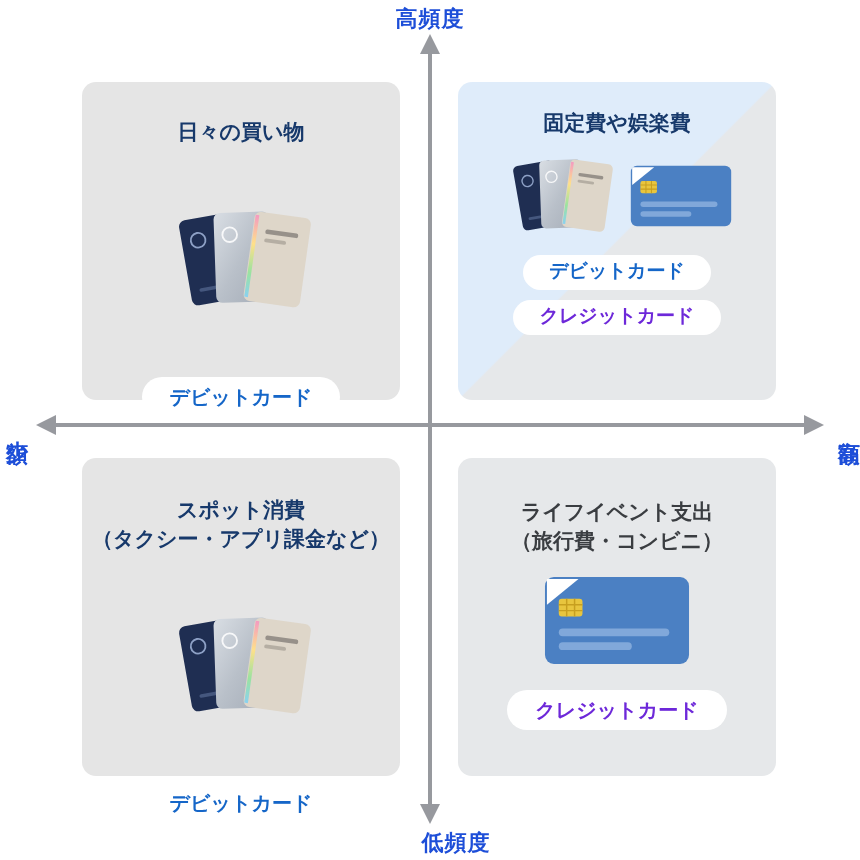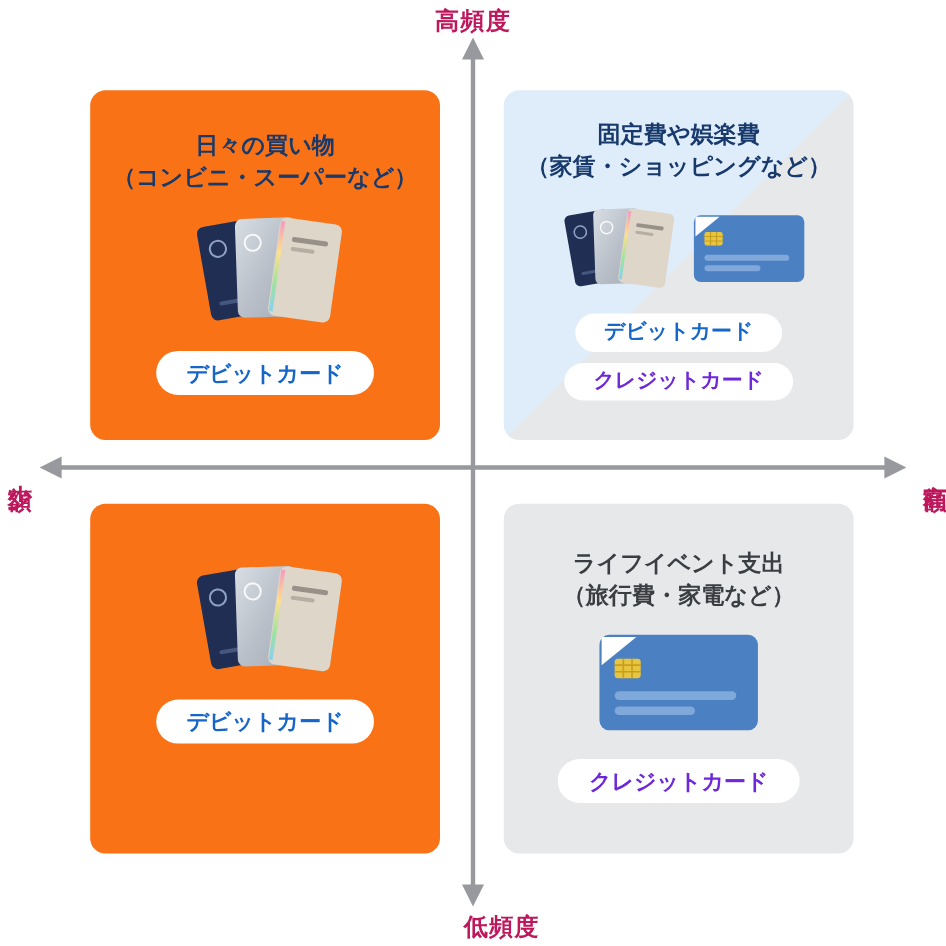--- a/index.html
+++ b/index.html
@@ -8,35 +8,35 @@
     width:860px; height:860px;
     font-family:"DejaVu Sans","Liberation Sans",sans-serif;
     position:relative; overflow:hidden;
   }
   .canvas { position:absolute; top:0; left:0; width:860px; height:860px; }
 
   
   .axis-svg { position:absolute; top:0; left:0; width:860px; height:860px; pointer-events:none; }
 
   .axis-label {
-    position:absolute; color:#be185d; font-weight:bold; font-size:22px; letter-spacing:1px;
+    position:absolute; color:#1d4ed8; font-weight:bold; font-size:22px; letter-spacing:1px;
   }
   .axis-label.top    { top:4px;  left:430px; transform:translateX(-50%); }
   .axis-label.bottom { top:828px; left:430px; transform:translateX(-50%);margin-left:26px; }
   .axis-label.left   { left:2px;  top:425px; transform:translateY(-50%);
                        writing-mode:vertical-rl; text-orientation:upright; letter-spacing:2px; }
   .axis-label.right  { left:834px; top:425px; transform:translateY(-50%);
                        writing-mode:vertical-rl; text-orientation:upright; letter-spacing:2px; }
 
   
   .quad {
     position:absolute; width:318px; height:318px; border-radius:14px;
     display:flex; flex-direction:column; align-items:center;
   }
-  .quad.blue { background:#f97316; }
+  .quad.blue { background:#e5e5e5;gap:44px; }
   .quad.gray { background:#e6e8ea; }
   .quad.split { background:linear-gradient(135deg,#dfecfa 49.8%,#e6e8ea 50.2%);font-family:Liberation Mono, monospace; }
   .quad.tl { left:82px;  top:82px;  padding-top:36px; }
   .quad.tr { left:458px; top:82px;  padding-top:28px; }
   .quad.bl { left:82px;  top:458px; padding-top:38px; }
   .quad.br { left:458px; top:458px; padding-top:40px; }
 
   .quad-title { text-align:center; font-weight:bold; font-size:21px; line-height:1.4; }
   .quad-title.navy { color:#17396b; }
   .quad-title.dark { color:#3a3d41; }
@@ -91,21 +91,20 @@
   </svg>
 
   <div class="axis-label top">高頻度</div>
   <div class="axis-label bottom">低頻度</div>
   <div class="axis-label left">少額</div>
   <div class="axis-label right">高額</div>
 
   <div class="quad blue tl">
     <div class="quad-title navy">
       <div>日々の買い物</div>
-      <div>（コンビニ・スーパーなど）</div>
     </div>
     <div class="icon-row">
       <svg width="156" height="118" viewBox="0 0 170 120">
         <g transform="rotate(-10 55 70)">
           <rect x="26" y="12" width="58" height="94" rx="7" fill="#1f2e52"></rect>
           <circle cx="44" cy="36" r="8" fill="none" stroke="#8ea1c6" stroke-width="2"></circle>
           <rect x="36" y="88" width="30" height="4" rx="2" fill="#45577e"></rect>
         </g>
         <g transform="rotate(-2 85 70)">
           <rect x="57" y="8" width="60" height="98" rx="7" fill="url(#silverGrad)"></rect>
@@ -118,21 +117,20 @@
           <rect x="106" y="38" width="24" height="4" rx="2" fill="#b5aea3"></rect>
         </g>
       </svg>
     </div>
     <div class="pill debit">デビットカード</div>
   </div>
 
   <div class="quad split tr">
     <div class="quad-title navy">
       <div>固定費や娯楽費</div>
-      <div>（家賃・ショッピングなど）</div>
     </div>
     <div class="icon-row">
       <svg width="118" height="90" viewBox="0 0 170 120">
         <g transform="rotate(-10 55 70)">
           <rect x="26" y="12" width="58" height="94" rx="7" fill="#1f2e52"></rect>
           <circle cx="44" cy="36" r="8" fill="none" stroke="#8ea1c6" stroke-width="2"></circle>
           <rect x="36" y="88" width="30" height="4" rx="2" fill="#45577e"></rect>
         </g>
         <g transform="rotate(-2 85 70)">
           <rect x="57" y="8" width="60" height="98" rx="7" fill="url(#silverGrad)"></rect>
@@ -154,20 +152,24 @@
         <rect x="16" y="70" width="74" height="8" rx="4" fill="#81a8da"></rect>
       </svg>
     </div>
     <div class="pill-stack">
       <div class="pill debit">デビットカード</div>
       <div class="pill credit">クレジットカード</div>
     </div>
   </div>
 
   <div class="quad blue bl">
+    <div class="quad-title navy">
+      <div>スポット消費</div>
+      <div>（タクシー・アプリ課金など）</div>
+    </div>
     <div class="icon-row">
       <svg width="156" height="118" viewBox="0 0 170 120">
         <g transform="rotate(-10 55 70)">
           <rect x="26" y="12" width="58" height="94" rx="7" fill="#1f2e52"></rect>
           <circle cx="44" cy="36" r="8" fill="none" stroke="#8ea1c6" stroke-width="2"></circle>
           <rect x="36" y="88" width="30" height="4" rx="2" fill="#45577e"></rect>
         </g>
         <g transform="rotate(-2 85 70)">
           <rect x="57" y="8" width="60" height="98" rx="7" fill="url(#silverGrad)"></rect>
           <circle cx="74" cy="32" r="8" fill="none" stroke="#ffffff" stroke-width="2" opacity="0.85"></circle>
@@ -179,21 +181,21 @@
           <rect x="106" y="38" width="24" height="4" rx="2" fill="#b5aea3"></rect>
         </g>
       </svg>
     </div>
     <div class="pill debit">デビットカード</div>
   </div>
 
   <div class="quad gray br">
     <div class="quad-title dark">
       <div>ライフイベント支出</div>
-      <div>（旅行費・家電など）</div>
+      <div>（旅行費・コンビニ）</div>
     </div>
     <div class="icon-row">
       <svg width="148" height="95" viewBox="0 0 150 96">
         <rect x="2" y="4" width="146" height="88" rx="9" fill="#4b80c3"></rect>
         <polygon points="4,6 36,6 4,32" fill="#ffffff"></polygon>
         <rect x="16" y="26" width="24" height="18" rx="3" fill="#e8c53e"></rect>
         <path d="M16 32 h24 M16 38 h24 M24 26 v18 M32 26 v18" stroke="#c79f1f" stroke-width="1.5" fill="none"></path>
         <rect x="16" y="56" width="112" height="8" rx="4" fill="#81a8da"></rect>
         <rect x="16" y="70" width="74" height="8" rx="4" fill="#81a8da"></rect>
       </svg>

